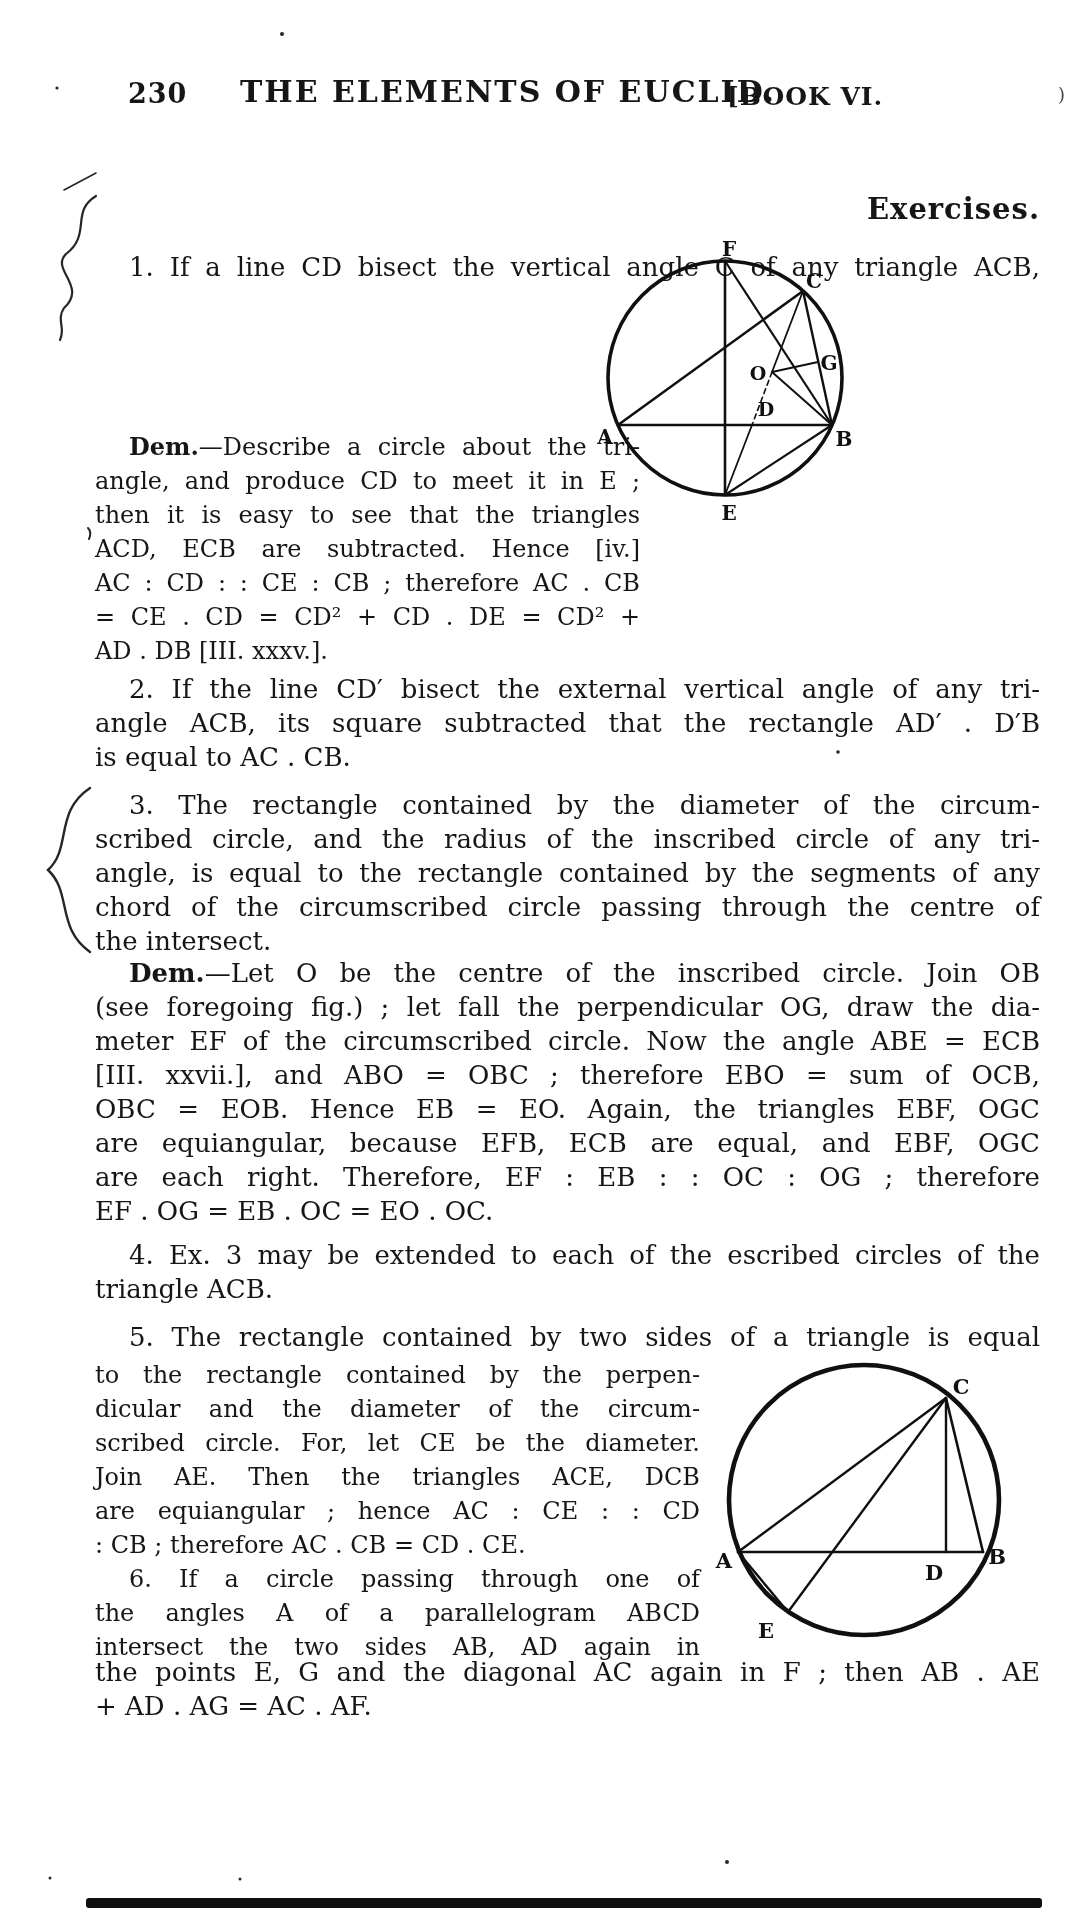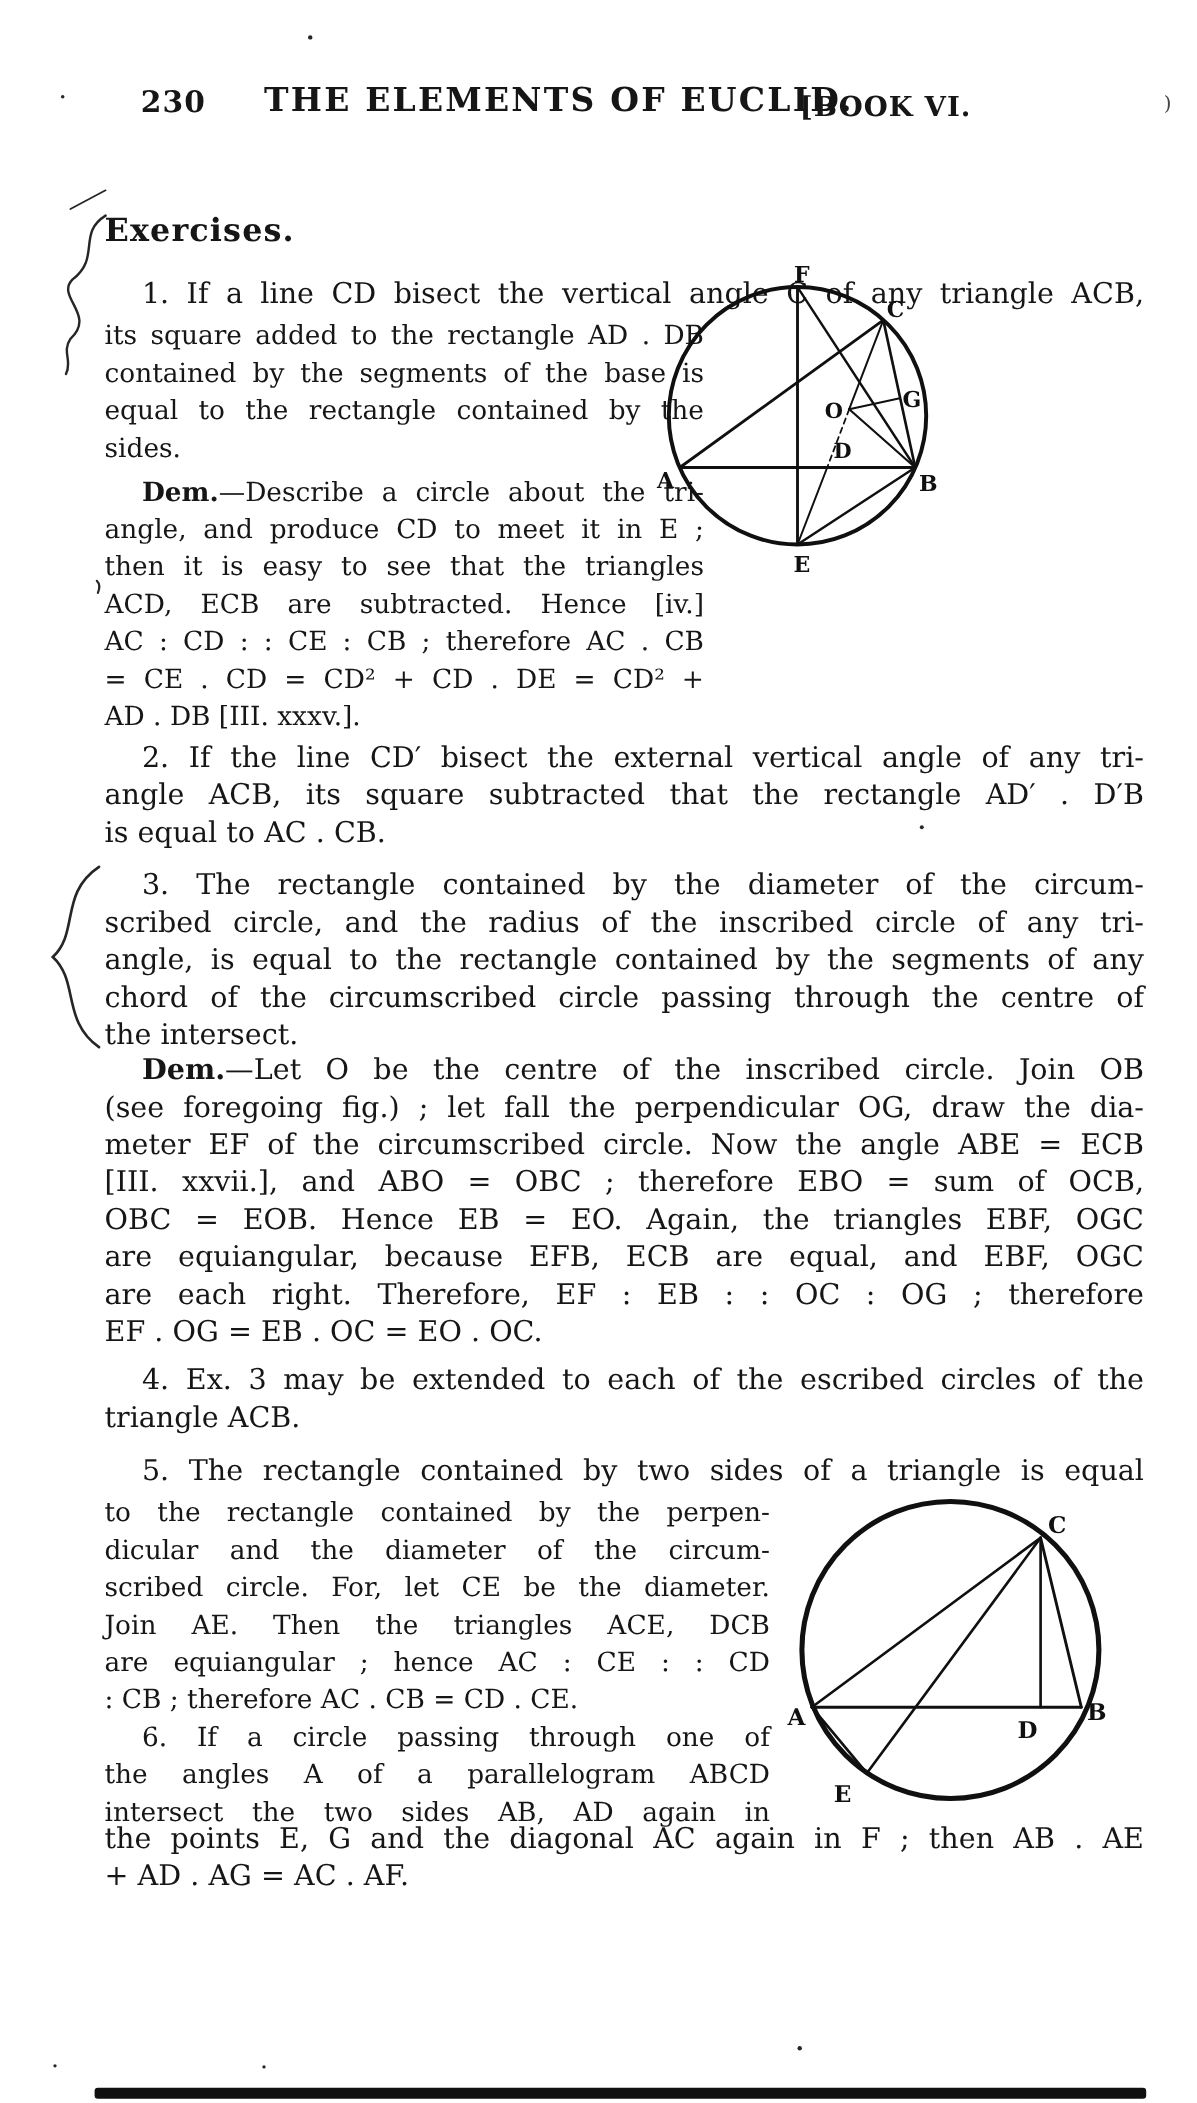--- a/index.html
+++ b/index.html
@@ -11,21 +11,21 @@
     position:relative;
     overflow:hidden;
   }
   .page{position:absolute;inset:0;}
   
   .hdr-pageno{position:absolute;left:100px;top:78px;font-size:27px;font-weight:bold;letter-spacing:1px;margin-left:28px;}
   .hdr-title{position:absolute;left:240px;top:74px;width:560px;text-align:left;font-size:30px;font-weight:bold;letter-spacing:2px;}
   .hdr-book{position:absolute;left:727px;top:82px;font-size:25px;font-weight:bold;letter-spacing:1px;}
   .hdr-edge{position:absolute;left:1058px;top:84px;font-size:18px;color:#444;}
   
-  .heading{position:absolute;left:95px;top:192px;width:945px;text-align:left;font-size:29px;font-weight:bold;letter-spacing:1px;}
+  .heading{position:absolute;left:95px;top:192px;width:945px;text-align:right;font-size:29px;font-weight:bold;letter-spacing:1px;}
   
   .blk{position:absolute;left:95px;}
   .w-full{width:945px;font-size:26px;}
   .w-n1{width:545px;font-size:24px;}
   .w-n2{width:605px;font-size:24px;}
   .ln{height:34px;line-height:34px;text-align:justify;text-align-last:justify;white-space:normal;}
   .ln.end{text-align-last:left;}
   .ind{text-indent:34px;}
   .b{font-weight:bold;}
   
@@ -44,26 +44,20 @@
 
   <span class="hdr-pageno">230</span>
   <span class="hdr-title">THE ELEMENTS OF EUCLID.</span>
   <span class="hdr-book">[BOOK VI.</span>
   <span class="hdr-edge">)</span>
 
   <div class="heading">Exercises.</div>
 
   <div class="blk w-full" style="top:250px">
     <div class="ln ind">1. If a line CD bisect the vertical angle C of any triangle ACB,</div>
-  </div>
-  <div class="blk w-n1" style="top:288px">
-    <div class="ln">its square added to the rectangle AD . DB</div>
-    <div class="ln">contained by the segments of the base is</div>
-    <div class="ln">equal to the rectangle contained by the</div>
-    <div class="ln end">sides.</div>
   </div>
 
   <div class="blk w-n1" style="top:430px">
     <div class="ln"><span class="b" style="padding-left:34px">Dem.</span><span>—Describe a circle about the tri-</span></div>
     <div class="ln">angle, and produce CD to meet it in E ;</div>
     <div class="ln">then it is easy to see that the triangles</div>
     <div class="ln">ACD, ECB are subtracted. Hence [iv.]</div>
     <div class="ln">AC : CD : : CE : CB ; therefore AC . CB</div>
     <div class="ln">= CE . CD = CD² + CD . DE = CD² +</div>
     <div class="ln end">AD . DB [III. xxxv.].</div>

